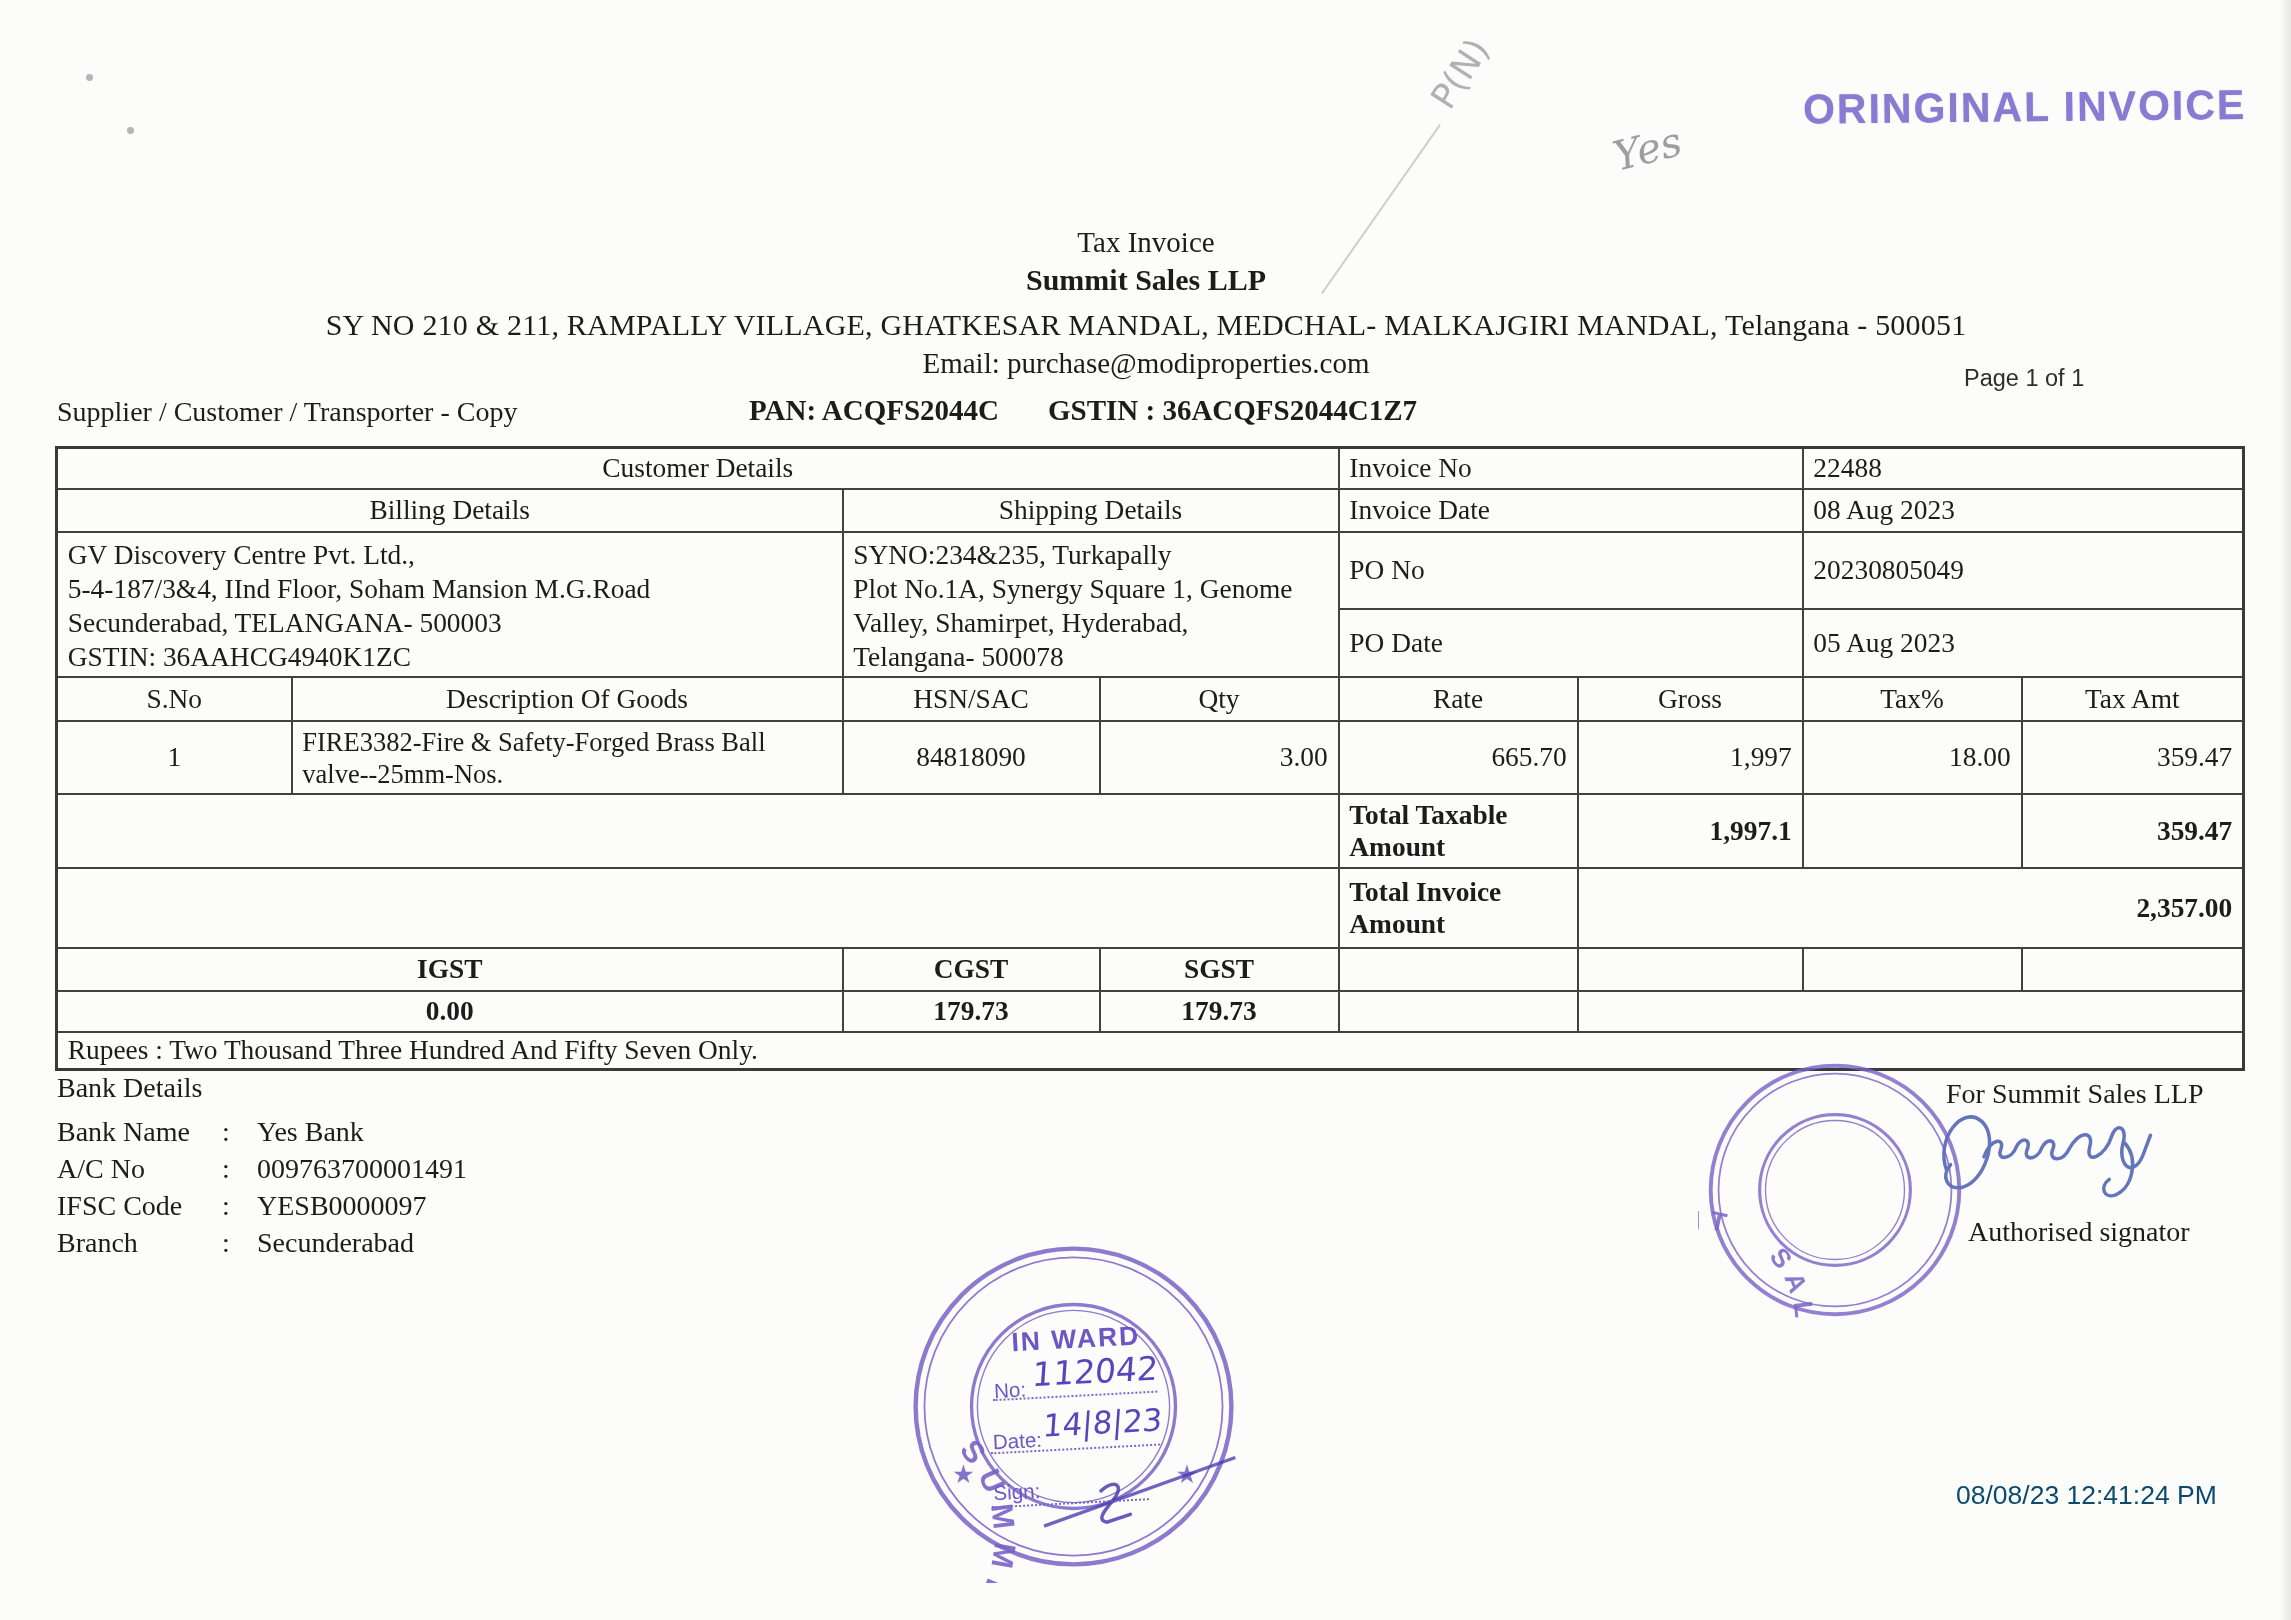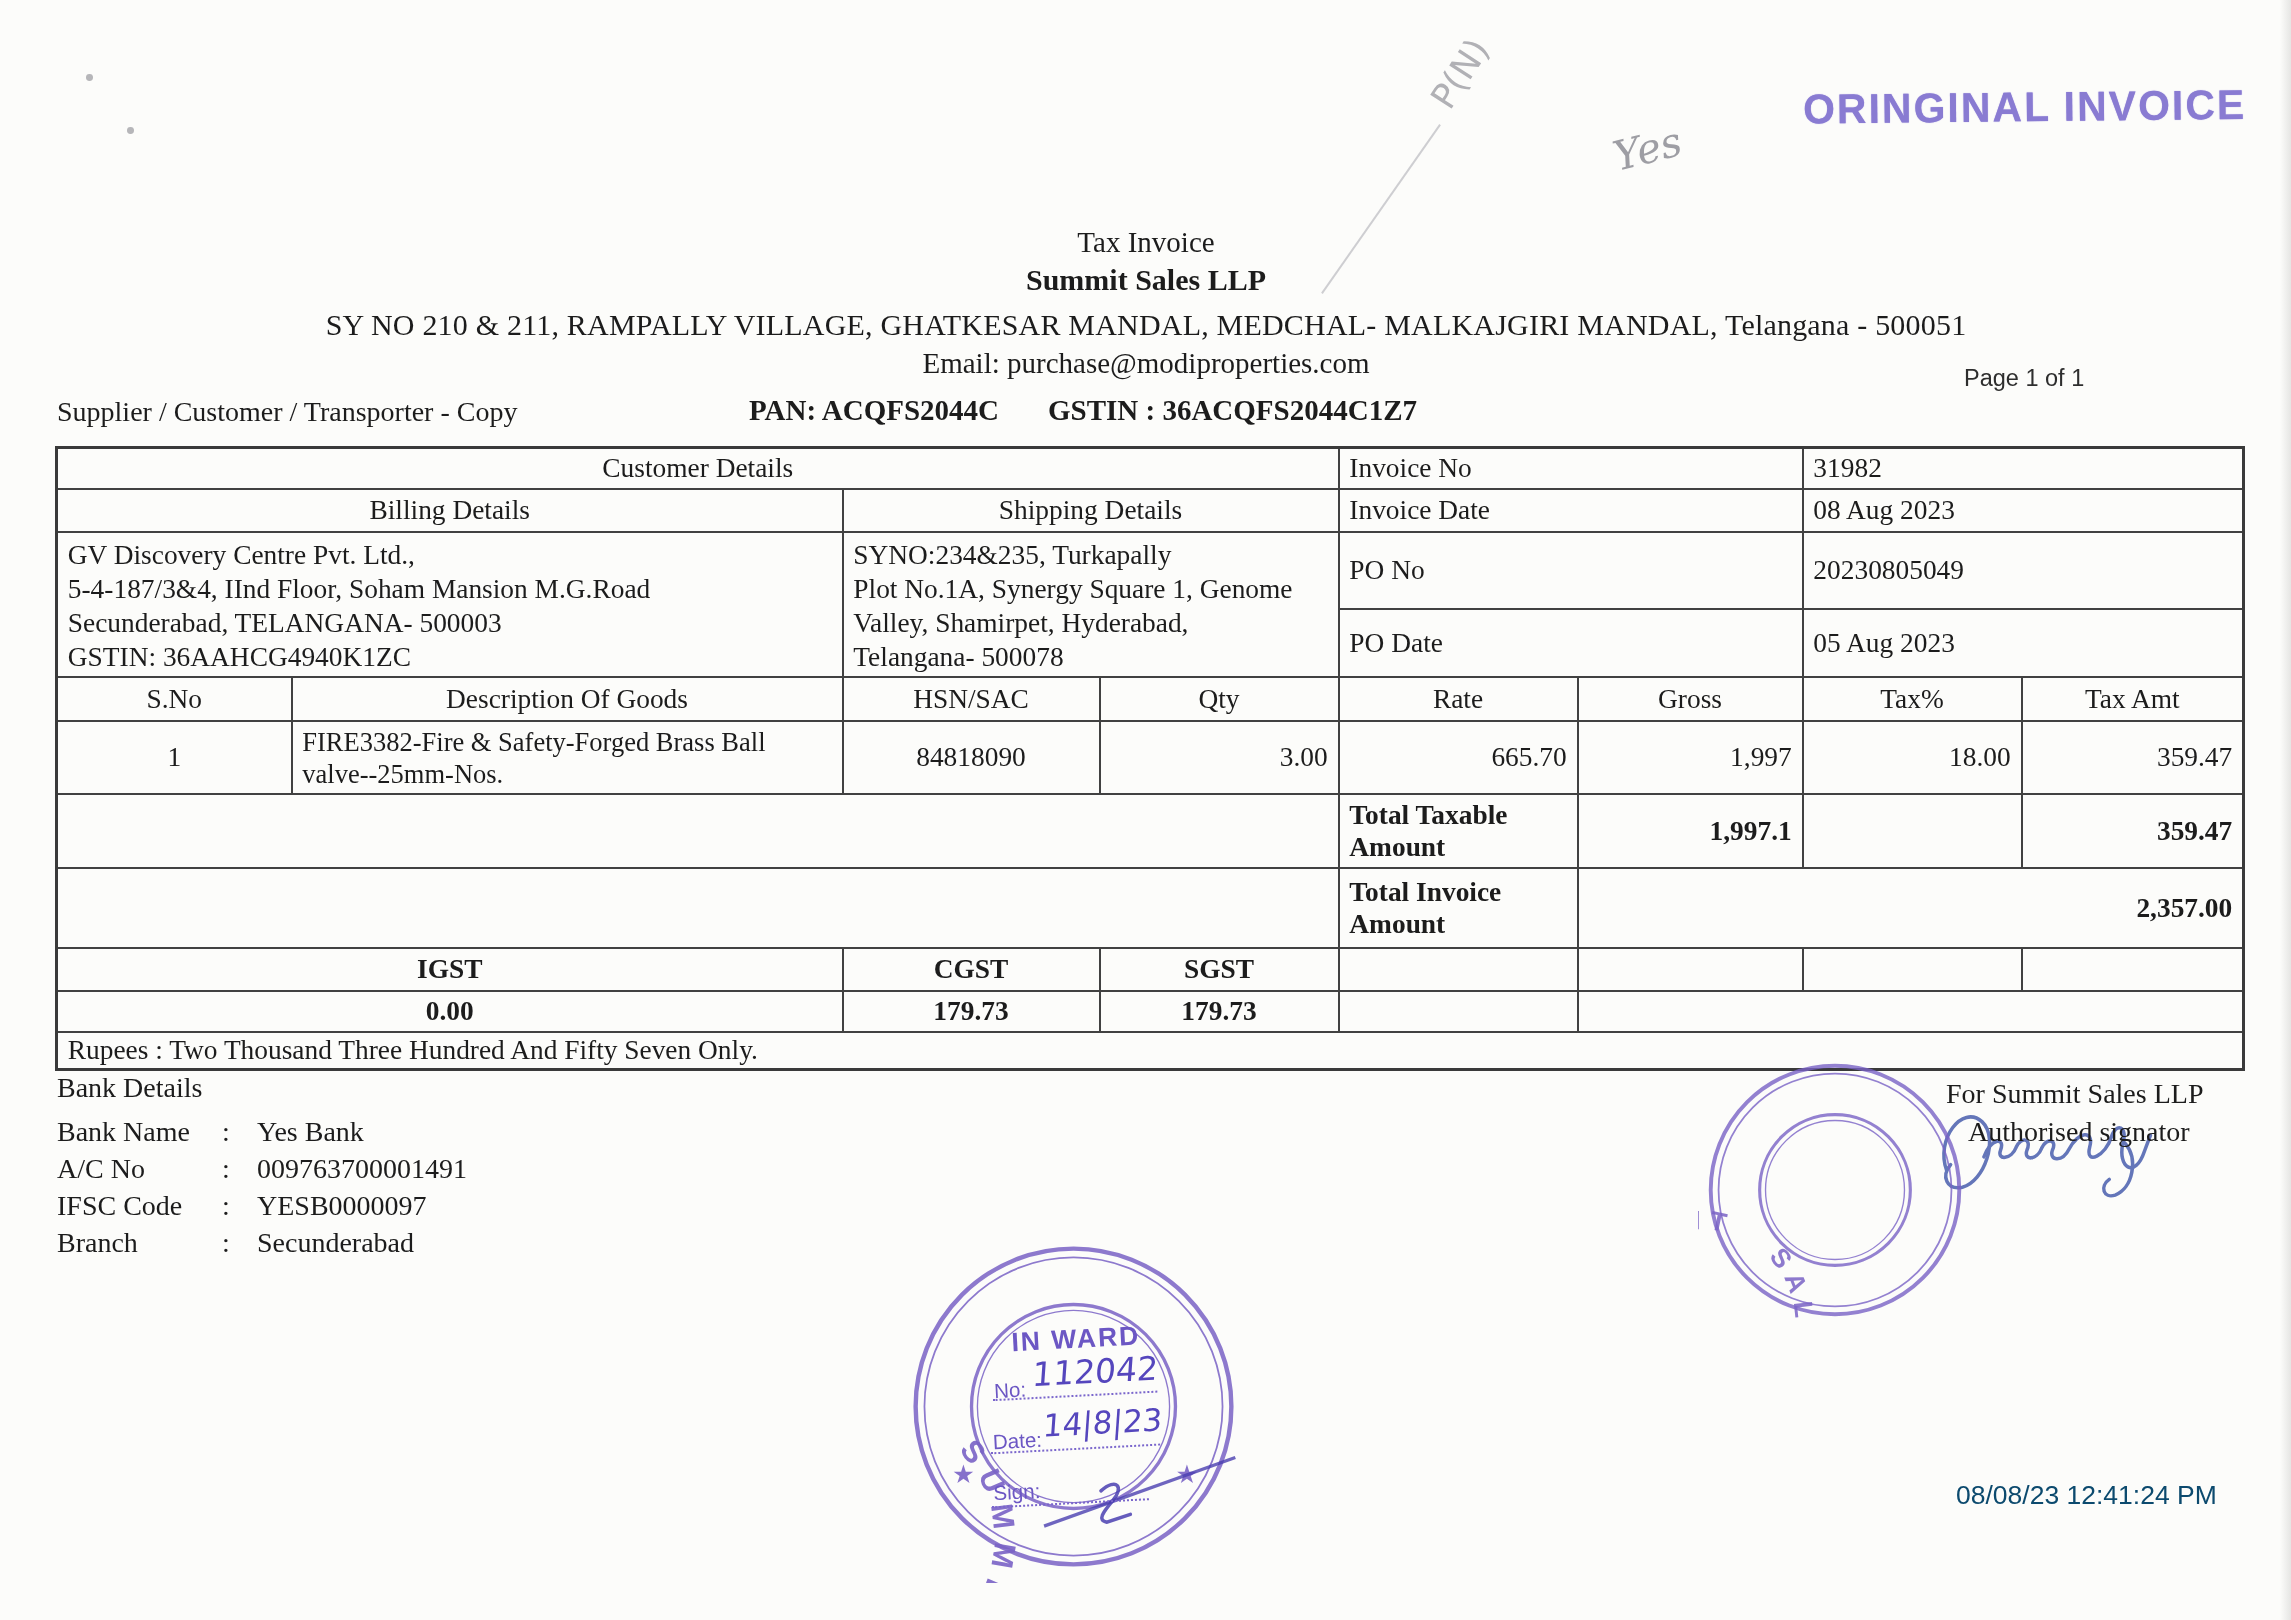--- a/index.html
+++ b/index.html
@@ -47,21 +47,21 @@
 
   
   #bank-title{left:57px;top:1072px;font-size:28px;}
   #bank-rows{left:57px;top:1113px;font-size:28px;line-height:37px;}
   .bank-row{display:flex;}
   .bank-label{width:165px;}
   .bank-sep{width:35px;}
 
   
   #for-label{left:1946px;top:1078px;font-size:28px;}
-  #authorised{left:1968px;top:1116px;font-size:28px;}
+  #authorised{left:1968px;top:1216px;font-size:28px;}
 
   
   .stampwrap{pointer-events:none;}
   #inward-inner{position:absolute;left:0;top:0;width:353px;height:353px;transform:rotate(-3deg);}
   .iw-line{position:absolute;color:#6c57c4;font-family:"Liberation Sans",sans-serif;}
   .iw-dotted{border-bottom:2.9px dotted #7a66cc;}
   .hand{font-family:"DejaVu Sans",sans-serif;color:#5546bd;transform:skewX(-7deg);}
 
   #timestamp{left:1956px;top:1480px;font-size:26.5px;color:#0c4a6e;}
   #edge-shade{right:0;top:0;width:11.8px;height:100%;
@@ -100,21 +100,21 @@
         <col style="width:239px">
       <col style="width:239px">
         <col style="width:225px">
         <col style="width:219px">
         <col style="width:222px">
     </colgroup>
     <tbody>
         <tr style="height:41px">
       <td colspan="4" class="c">Customer Details</td>
       <td colspan="2">Invoice No</td>
-      <td colspan="2">31982</td>
+      <td colspan="2">22488</td>
     </tr>
     <tr style="height:43px">
       <td colspan="2" class="c">Billing Details</td>
       <td colspan="2" class="c">Shipping Details</td>
       <td colspan="2">Invoice Date</td>
       <td colspan="2">08 Aug 2023</td>
     </tr>
     <tr style="height:73px">
       <td colspan="2" rowspan="2" class="top addr" style="white-space:pre-line">GV Discovery Centre Pvt. Ltd.,
 5-4-187/3&amp;4, IInd Floor, Soham Mansion M.G.Road

